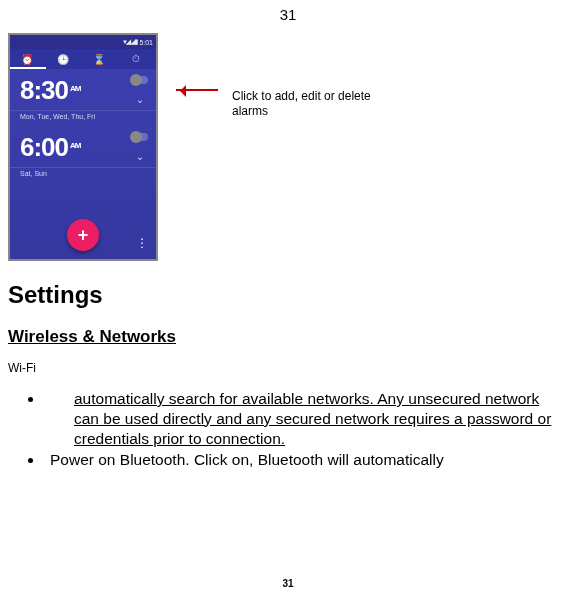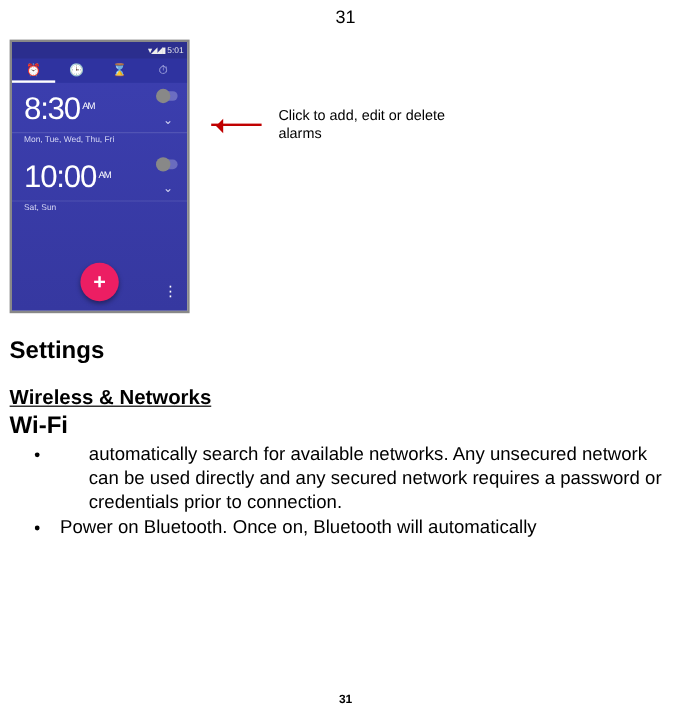--- a/index.html
+++ b/index.html
@@ -69,21 +69,21 @@
     background: #fff;
   }
   .alarm-block {
     padding: 6px 8px 4px 10px;
     border-bottom: 1px solid rgba(255,255,255,0.12);
     display: flex;
     align-items: center;
     justify-content: space-between;
   }
   .alarm-time {
-    font-weight: 400;
+    font-weight: 700;
     letter-spacing: -1px;
   }
   .alarm-time .big { font-size: 26px; }
   .alarm-time .ampm { font-size: 8px; vertical-align: 8px; margin-left: 2px; }
   .alarm-days {
     font-size: 7px;
     color: #d7d8f5;
     margin-top: 2px;
     margin-bottom: 6px;
     padding-left: 10px;
@@ -116,21 +116,21 @@
     color: #fff; font-size: 18px; font-weight: bold;
     box-shadow: 0 2px 4px rgba(0,0,0,0.4);
   }
   .kebab {
     position: absolute; right: 8px; bottom: 14px;
     color: #fff; font-size: 12px; line-height: 4px;
   }
   
   .arrow-col {
     display: flex;
-    align-items: center;
+    align-items: flex-start;
     margin-top: 56px;
     margin-left: 18px;
   }
   .arrow {
     width: 42px; height: 0;
     border-top: 2px solid #c00000;
     position: relative;
     margin-right: 14px;
   }
   .arrow::before {
@@ -142,49 +142,50 @@
   .caption {
     font-size: 12px;
     line-height: 1.25;
     max-width: 160px;
   }
   
   .doc {
     padding: 10px 8px 0 8px;
   }
   .h-settings {
-    font-size: 20px;
+    font-size: 24px;
     font-weight: bold;
     margin: 10px 0 4px 0;
   }
   .h-wireless {
     font-size: 17px;
     font-weight: bold;
     text-decoration: underline;
     margin: 18px 0 2px 0;
     width: 100%;
   }
   .h-wifi, .h-bt {
-    font-size: 20px;
-    font-weight: bold;
-    margin: 2px 0;
+    font-size: 12px;
+    font-weight: normal;
+    margin: 14px 0;
   }
   ul.bul {
     list-style: disc;
     padding-left: 36px;
     margin: 2px 0;
   }
   ul.bul li {
     font-size: 15.5px;
     line-height: 1.28;
     padding-left: 6px;
   }
   .li-body {
     display: block;
     padding-left: 24px;
+    text-decoration: underline;
   }
   .page-num-bottom {
     position: absolute;
     bottom: 6px; left: 0; right: 0;
     text-align: center;
     font-size: 10px;
     font-weight: bold;
   }
 </style>
 </head>
@@ -213,21 +214,21 @@
       </div>
       <div class="alarm-right">
         <div class="toggle-off"></div>
         <div class="chev">⌄</div>
       </div>
     </div>
     <div class="alarm-days">Mon, Tue, Wed, Thu, Fri</div>
 
     <div class="alarm-block">
       <div class="alarm-time">
-        <span class="big">10:00</span><span class="ampm">AM</span>
+        <span class="big">6:00</span><span class="ampm">AM</span>
       </div>
       <div class="alarm-right">
         <div class="toggle-off"></div>
         <div class="chev">⌄</div>
       </div>
     </div>
     <div class="alarm-days">Sat, Sun</div>
 
     <div class="fab-row">
       <div class="fab">+</div>
@@ -244,17 +245,17 @@
 <div class="doc">
   <div class="h-settings">Settings</div>
   <div class="h-wireless">Wireless &amp; Networks</div>
   <div class="h-wifi">Wi-Fi</div>
   <ul class="bul">
     <li>
       <span class="li-body">automatically search for available networks. Any unsecured network can be used directly and any secured network requires a password or credentials prior to connection.</span>
     </li>
   </ul>
   <ul class="bul">
-    <li>Power on Bluetooth. Once on, Bluetooth will automatically</li>
+    <li>Power on Bluetooth. Click on, Bluetooth will automatically</li>
   </ul>
 </div>
 
 <div class="page-num-bottom">31</div>
 
 </body></html>

